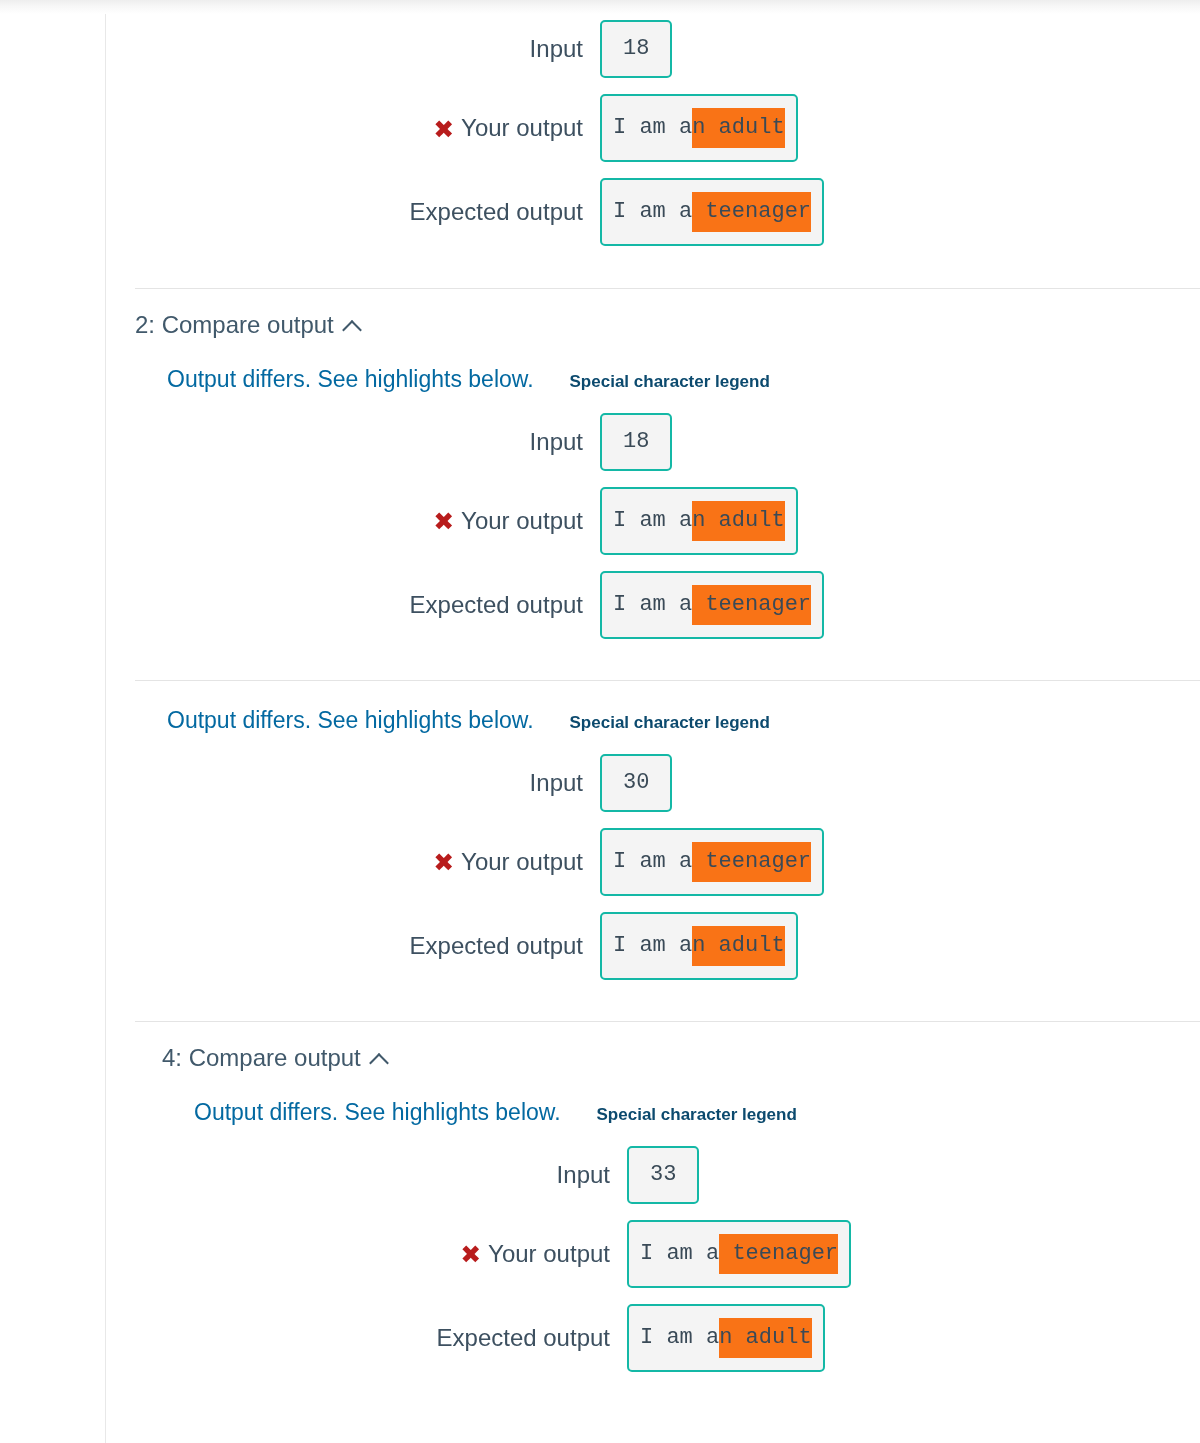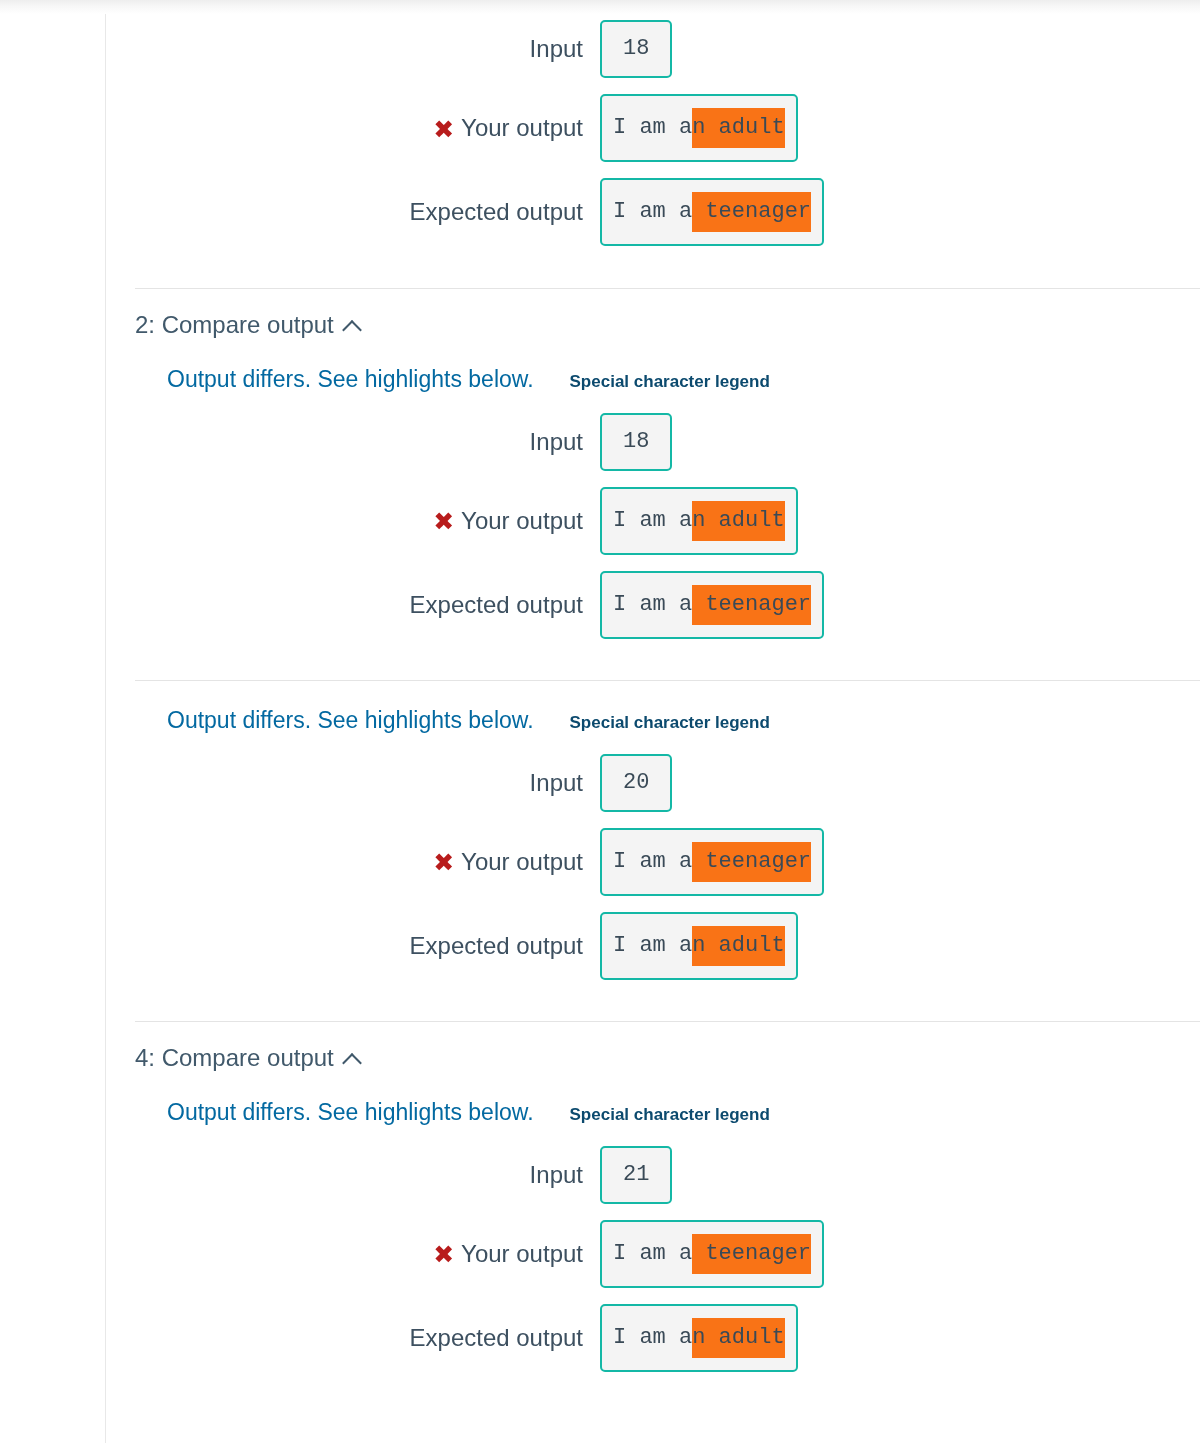--- a/index.html
+++ b/index.html
@@ -148,21 +148,21 @@
   }
   .io-box .hl {
     background: #f97316;
     padding: 9px 0;
   }
   .io-box .plain {
     padding: 9px 0;
   }
 
   
-  .clipped { overflow: hidden; }
+  .clipped { overflow: hidden; padding-left: 27px; }
 </style>
 </head>
 <body>
 
 <div class="top-shade"></div>
 
 <div class="page">
   <div class="left-rule"></div>
 
   <div class="results">
@@ -243,21 +243,21 @@
         <span class="differs-text">Output differs. See highlights below.</span>
         <span class="legend-link">Special character legend</span>
       </div>
 
       <div class="io-rows">
 
         <div class="io-row first">
           <div class="io-label">
             <span>Input</span>
           </div>
-          <div class="io-box input-box">20</div>
+          <div class="io-box input-box">30</div>
         </div>
 
         <div class="io-row">
           <div class="io-label">
             <span class="xmark">✖</span>
             <span>Your output</span>
           </div>
           <div class="io-box out-box"><span class="plain">I am a</span><span class="hl"> teenager</span></div>
         </div>
 
@@ -283,21 +283,21 @@
         <span class="differs-text">Output differs. See highlights below.</span>
         <span class="legend-link">Special character legend</span>
       </div>
 
       <div class="io-rows">
 
         <div class="io-row first">
           <div class="io-label">
             <span>Input</span>
           </div>
-          <div class="io-box input-box">21</div>
+          <div class="io-box input-box">33</div>
         </div>
 
         <div class="io-row">
           <div class="io-label">
             <span class="xmark">✖</span>
             <span>Your output</span>
           </div>
           <div class="io-box out-box"><span class="plain">I am a</span><span class="hl"> teenager</span></div>
         </div>
 

